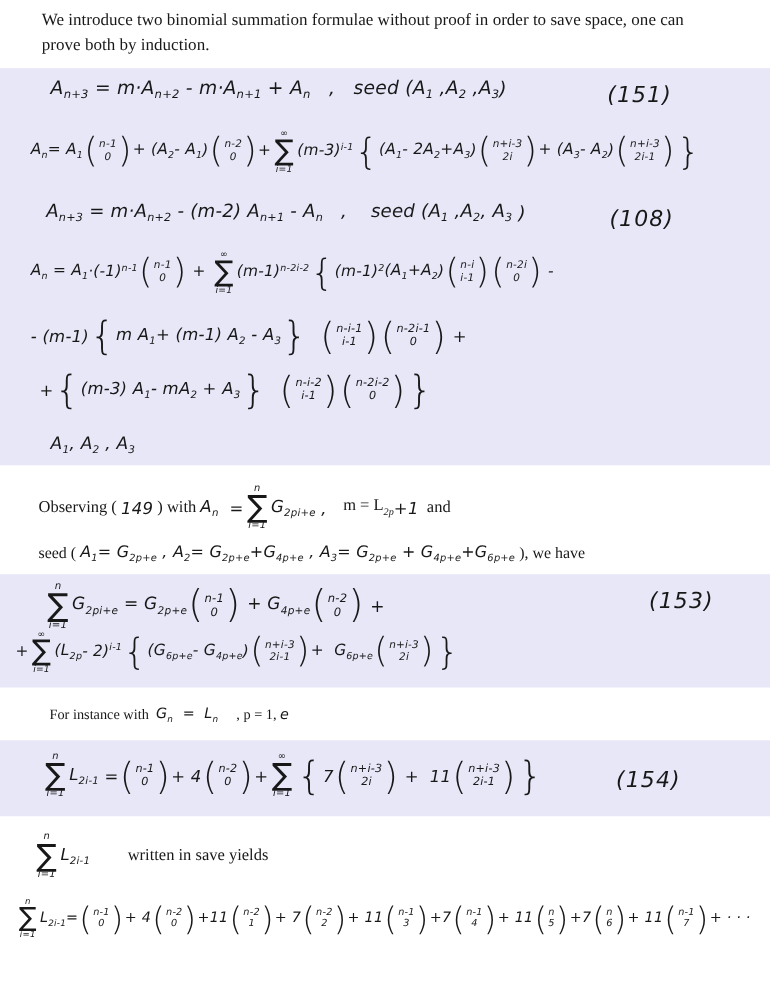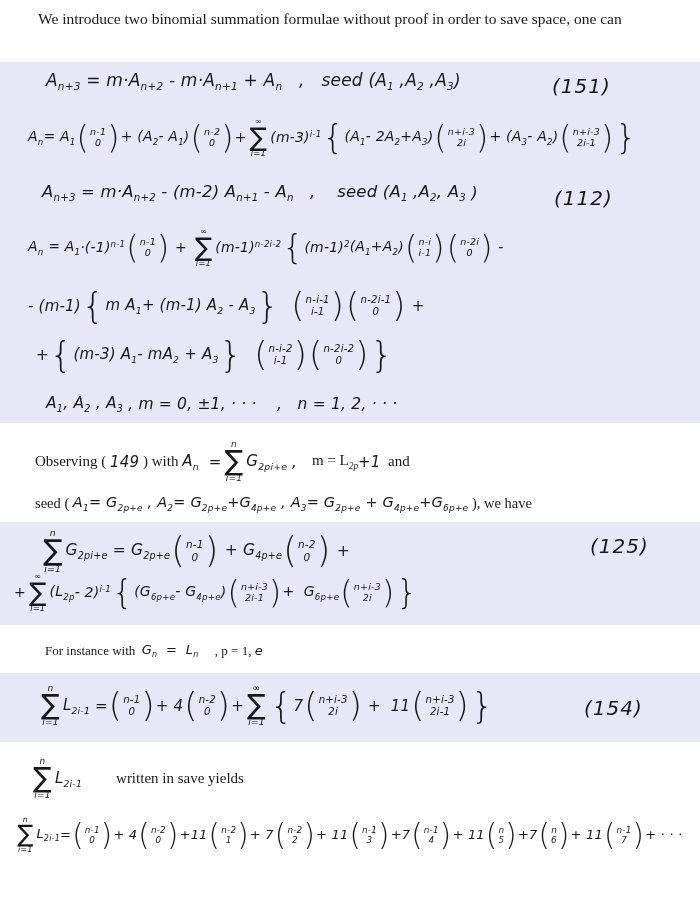--- a/index.html
+++ b/index.html
@@ -31,42 +31,43 @@
 </style>
 </head>
 <body>
 
 <div class="page">
   <div class="band" id="band1"></div>
   <div class="band" id="band2"></div>
   <div class="band" id="band3"></div>
 
   <div class="typed" style="top:10px;left:38px">We introduce two binomial summation formulae without proof in order to save space, one can</div>
+  <div class="typed" style="top:32px;left:38px">prove both by induction.</div>
 
   <div class="mline" style="top:70px;left:46px;font-size:17px"><span class="w">A<span class="sb">n+3</span></span><span class="w"> = m·A<span class="sb">n+2</span></span><span class="w"> - m·A<span class="sb">n+1</span></span><span class="w"> + A<span class="sb">n</span></span><span class="w">   ,   seed (A<span class="sb">1</span></span><span class="w"> ,A<span class="sb">2</span></span><span class="w"> ,A<span class="sb">3</span></span><span class="w">)</span></div>
   <div class="eqnum" style="top:74px;left:552px">(151)</div>
 
   <div class="mline" style="top:117px;left:28px;font-size:14px"><span class="w">A<span class="sb">n</span></span><span class="w">= A<span class="sb">1</span></span><span class="binom"><span class="bp">(</span><span class="bc"><span>n-1</span><span>0</span></span><span class="bp">)</span></span><span class="w">+ (A<span class="sb">2</span></span><span class="w">- A<span class="sb">1</span></span><span class="w">)</span><span class="binom"><span class="bp">(</span><span class="bc"><span>n-2</span><span>0</span></span><span class="bp">)</span></span><span class="w">+</span><span class="sum"><span class="sl">∞</span><span class="sg">∑</span><span class="sl">i=1</span></span><span class="w">(m-3)<span class="su">i-1</span></span><span class="bigd" style="font-size: 2.35em;">{</span><span class="w">(A<span class="sb">1</span></span><span class="w">- 2A<span class="sb">2</span></span><span class="w">+A<span class="sb">3</span></span><span class="w">)</span><span class="binom"><span class="bp">(</span><span class="bc"><span>n+i-3</span><span>2i</span></span><span class="bp">)</span></span><span class="w">+ (A<span class="sb">3</span></span><span class="w">- A<span class="sb">2</span></span><span class="w">)</span><span class="binom"><span class="bp">(</span><span class="bc"><span>n+i-3</span><span>2i-1</span></span><span class="bp">)</span></span><span class="bigd" style="font-size: 2.35em;">}</span></div>
 
   <div class="mline" style="top:182px;left:42px;font-size:16.5px"><span class="w">A<span class="sb">n+3</span></span><span class="w"> = m·A<span class="sb">n+2</span></span><span class="w"> - (m-2) A<span class="sb">n+1</span></span><span class="w"> - A<span class="sb">n</span></span><span class="w">   ,    seed (A<span class="sb">1</span></span><span class="w"> ,A<span class="sb">2</span></span><span class="w">, A<span class="sb">3</span></span><span class="w"> )</span></div>
-  <div class="eqnum" style="top:186px;left:554px">(112)</div>
+  <div class="eqnum" style="top:186px;left:554px">(108)</div>
 
   <div class="mline" style="top:227px;left:28px;font-size:14px"><span class="w">A<span class="sb">n</span></span><span class="w"> = A<span class="sb">1</span></span><span class="w">·(-1)<span class="su">n-1</span></span><span class="binom"><span class="bp">(</span><span class="bc"><span>n-1</span><span>0</span></span><span class="bp">)</span></span><span class="w"> + </span><span class="sum"><span class="sl">∞</span><span class="sg">∑</span><span class="sl">i=1</span></span><span class="w">(m-1)<span class="su">n-2i-2</span></span><span class="bigd" style="font-size: 2.35em;">{</span><span class="w">(m-1)<span class="su">2</span></span><span class="w">(A<span class="sb">1</span></span><span class="w">+A<span class="sb">2</span></span><span class="w">)</span><span class="binom"><span class="bp">(</span><span class="bc"><span>n-i</span><span>i-1</span></span><span class="bp">)</span></span><span class="binom"><span class="bp">(</span><span class="bc"><span>n-2i</span><span>0</span></span><span class="bp">)</span></span><span class="w"> -</span></div>
   <div class="mline" style="top:292px;left:28px;font-size:15px"><span class="w">- (m-1)</span><span class="bigd" style="font-size: 2.35em;">{</span><span class="w">m A<span class="sb">1</span></span><span class="w">+ (m-1) A<span class="sb">2</span></span><span class="w"> - A<span class="sb">3</span></span><span class="bigd" style="font-size: 2.35em;">}</span><span class="spc" style="width: 10px;"></span><span class="binom"><span class="bp">(</span><span class="bc"><span>n-i-1</span><span>i-1</span></span><span class="bp">)</span></span><span class="binom"><span class="bp">(</span><span class="bc"><span>n-2i-1</span><span>0</span></span><span class="bp">)</span></span><span class="w"> +</span></div>
   <div class="mline" style="top:341px;left:36px;font-size:15px"><span class="w">+</span><span class="bigd" style="font-size: 2.35em;">{</span><span class="w">(m-3) A<span class="sb">1</span></span><span class="w">- mA<span class="sb">2</span></span><span class="w"> + A<span class="sb">3</span></span><span class="bigd" style="font-size: 2.35em;">}</span><span class="spc" style="width: 10px;"></span><span class="binom"><span class="bp">(</span><span class="bc"><span>n-i-2</span><span>i-1</span></span><span class="bp">)</span></span><span class="binom"><span class="bp">(</span><span class="bc"><span>n-2i-2</span><span>0</span></span><span class="bp">)</span></span><span class="bigd" style="font-size: 2.35em;">}</span></div>
 
-  <div class="mline" style="top:394px;left:46px;font-size:15.5px"><span class="w">A<span class="sb">1</span></span><span class="w">, A<span class="sb">2</span></span><span class="w"> , A<span class="sb">3</span></span><span class="w"> , m = 0, ±1, · · ·    ,   n = 1, 2, · · ·</span></div>
+  <div class="mline" style="top:394px;left:46px;font-size:15.5px"><span class="w">A<span class="sb">1</span></span><span class="w">, A<span class="sb">2</span></span><span class="w"> , A<span class="sb">3</span></span></div>
 
   <div class="mline" style="top:440px;left:35px;font-size:15px"><span class="w tp">Observing ( </span><span class="w">149</span><span class="w tp"> ) with </span><span class="w">A<span class="sb">n</span></span><span class="w">  =</span><span class="sum"><span class="sl">n</span><span class="sg">∑</span><span class="sl">i=1</span></span><span class="w">G<span class="sb">2pi+e</span></span><span class="w"> ,   </span><span class="w tp">m = L<span class="sb">2p</span></span><span class="w">+1</span><span class="w tp">  and</span></div>
   <div class="mline" style="top:494px;left:35px;font-size:14.5px"><span class="w tp">seed ( </span><span class="w">A<span class="sb">1</span></span><span class="w">= G<span class="sb">2p+e</span></span><span class="w"> , A<span class="sb">2</span></span><span class="w">= G<span class="sb">2p+e</span></span><span class="w">+G<span class="sb">4p+e</span></span><span class="w"> , A<span class="sb">3</span></span><span class="w">= G<span class="sb">2p+e</span></span><span class="w"> + G<span class="sb">4p+e</span></span><span class="w">+G<span class="sb">6p+e</span></span><span class="w tp"> ), we have</span></div>
 
   <div class="mline" style="top:528px;left:40px;font-size:15.5px"><span class="sum"><span class="sl">n</span><span class="sg">∑</span><span class="sl">i=1</span></span><span class="w">G<span class="sb">2pi+e</span></span><span class="w"> = G<span class="sb">2p+e</span></span><span class="binom"><span class="bp">(</span><span class="bc"><span>n-1</span><span>0</span></span><span class="bp">)</span></span><span class="w"> + G<span class="sb">4p+e</span></span><span class="binom"><span class="bp">(</span><span class="bc"><span>n-2</span><span>0</span></span><span class="bp">)</span></span><span class="w"> +</span></div>
-  <div class="eqnum" style="top:534px;left:590px">(125)</div>
+  <div class="eqnum" style="top:534px;left:590px">(153)</div>
   <div class="mline" style="top:572px;left:14px;font-size:14px"><span class="w">+</span><span class="sum"><span class="sl">∞</span><span class="sg">∑</span><span class="sl">i=1</span></span><span class="w">(L<span class="sb">2p</span></span><span class="w">- 2)<span class="su">i-1</span></span><span class="bigd" style="font-size: 2.35em;">{</span><span class="w">(G<span class="sb">6p+e</span></span><span class="w">- G<span class="sb">4p+e</span></span><span class="w">)</span><span class="binom"><span class="bp">(</span><span class="bc"><span>n+i-3</span><span>2i-1</span></span><span class="bp">)</span></span><span class="w">+  G<span class="sb">6p+e</span></span><span class="binom"><span class="bp">(</span><span class="bc"><span>n+i-3</span><span>2i</span></span><span class="bp">)</span></span><span class="bigd" style="font-size: 2.35em;">}</span></div>
 
   <div class="mline" style="top:642px;left:45px;font-size:13px"><span class="w tp">For instance with  </span><span class="w">G<span class="sb">n</span></span><span class="w">  =  L<span class="sb">n</span></span><span class="w tp">     , p = 1, </span><span class="w">e</span></div>
 
   <div class="mline" style="top:684px;left:38px;font-size:15px"><span class="sum"><span class="sl">n</span><span class="sg">∑</span><span class="sl">i=1</span></span><span class="w">L<span class="sb">2i-1</span></span><span class="w"> =</span><span class="binom"><span class="bp">(</span><span class="bc"><span>n-1</span><span>0</span></span><span class="bp">)</span></span><span class="w">+ 4</span><span class="binom"><span class="bp">(</span><span class="bc"><span>n-2</span><span>0</span></span><span class="bp">)</span></span><span class="w">+</span><span class="sum"><span class="sl">∞</span><span class="sg">∑</span><span class="sl">i=1</span></span><span class="bigd" style="font-size: 2.35em;">{</span><span class="w">7</span><span class="binom"><span class="bp">(</span><span class="bc"><span>n+i-3</span><span>2i</span></span><span class="bp">)</span></span><span class="w"> +  11</span><span class="binom"><span class="bp">(</span><span class="bc"><span>n+i-3</span><span>2i-1</span></span><span class="bp">)</span></span><span class="bigd" style="font-size: 2.35em;">}</span></div>
-  <div class="eqnum" style="top:696px;left:584px">(154)</div>
+  <div class="eqnum" style="top:696px;left:560px">(154)</div>
 
   <div class="mline" style="top:757px;left:30px;font-size:15px"><span class="sum"><span class="sl">n</span><span class="sg">∑</span><span class="sl">i=1</span></span><span class="w">L<span class="sb">2i-1</span></span><span class="spc" style="width: 34px;"></span><span class="w tp">written in save yields</span></div>
   <div class="mline" style="top:816px;left:14px;font-size:13px"><span class="sum"><span class="sl">n</span><span class="sg">∑</span><span class="sl">i=1</span></span><span class="w">L<span class="sb">2i-1</span></span><span class="w">=</span><span class="binom"><span class="bp">(</span><span class="bc"><span>n-1</span><span>0</span></span><span class="bp">)</span></span><span class="w">+ 4</span><span class="binom"><span class="bp">(</span><span class="bc"><span>n-2</span><span>0</span></span><span class="bp">)</span></span><span class="w">+11</span><span class="binom"><span class="bp">(</span><span class="bc"><span>n-2</span><span>1</span></span><span class="bp">)</span></span><span class="w">+ 7</span><span class="binom"><span class="bp">(</span><span class="bc"><span>n-2</span><span>2</span></span><span class="bp">)</span></span><span class="w">+ 11</span><span class="binom"><span class="bp">(</span><span class="bc"><span>n-1</span><span>3</span></span><span class="bp">)</span></span><span class="w">+7</span><span class="binom"><span class="bp">(</span><span class="bc"><span>n-1</span><span>4</span></span><span class="bp">)</span></span><span class="w">+ 11</span><span class="binom"><span class="bp">(</span><span class="bc"><span>n</span><span>5</span></span><span class="bp">)</span></span><span class="w">+7</span><span class="binom"><span class="bp">(</span><span class="bc"><span>n</span><span>6</span></span><span class="bp">)</span></span><span class="w">+ 11</span><span class="binom"><span class="bp">(</span><span class="bc"><span>n-1</span><span>7</span></span><span class="bp">)</span></span><span class="w">+ · · ·</span></div>
 </div>
 
 </body></html>

